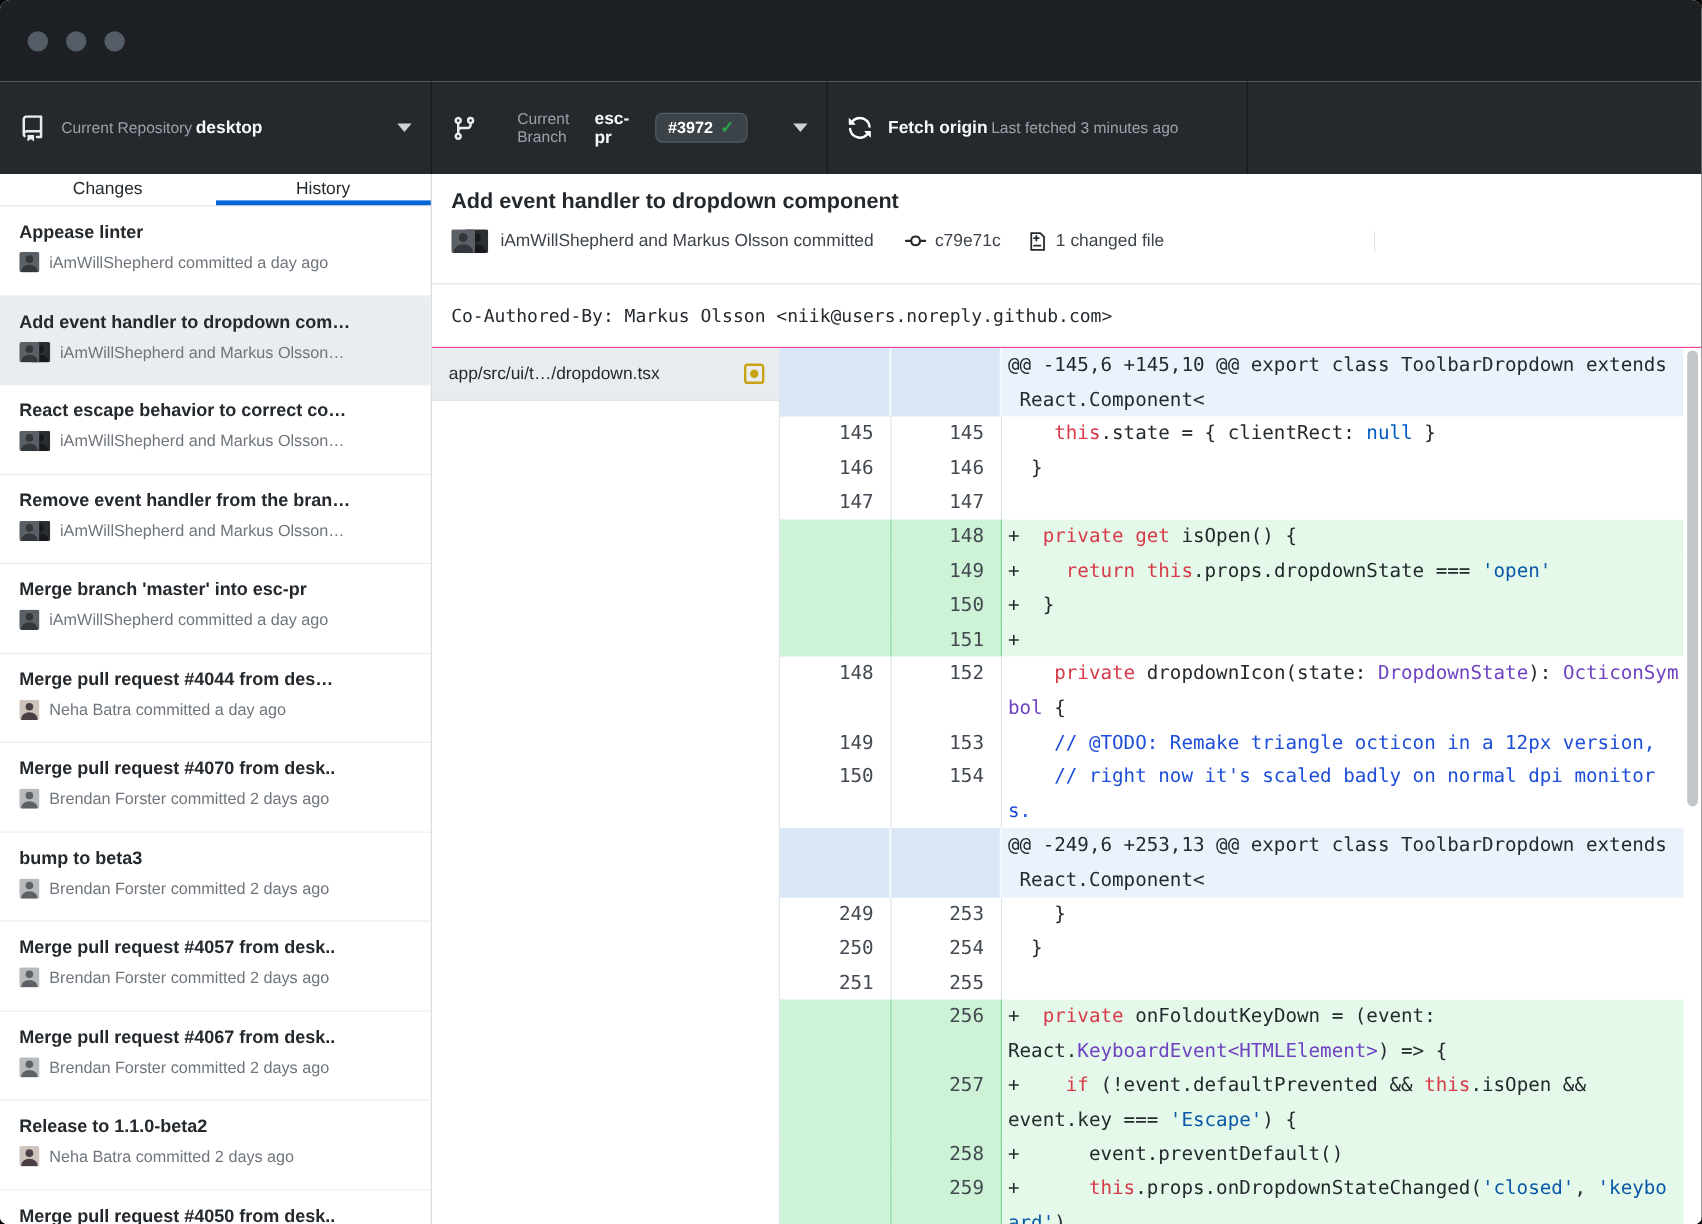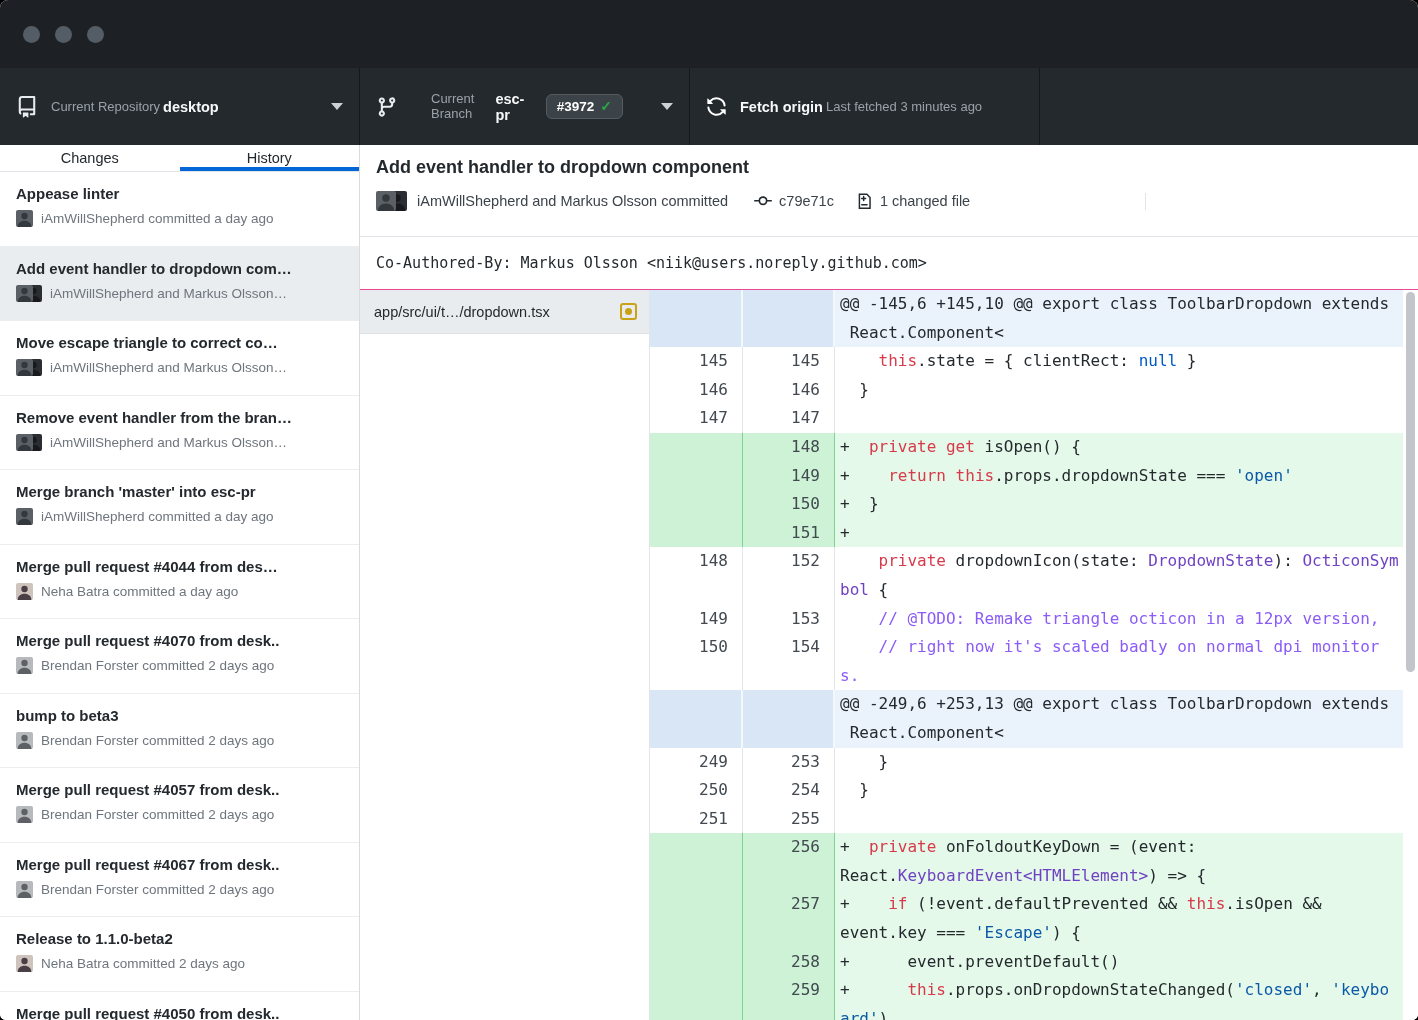--- a/index.html
+++ b/index.html
@@ -90,21 +90,21 @@
   .drow.ctx .g2 { border-right:1px solid #e1e4e8; }
   .drow.add { background:#e4f9e9; }
   .drow.add .g1,.drow.add .g2 { background:#cdf2d6; }
   .drow.add .g1 { border-right:1px solid #7ed58f; }
   .drow.add .g2 { border-right:1px solid #7ed58f; }
   .drow.hunk { background:#eaf2fb; }
   .drow.hunk .g1,.drow.hunk .g2 { background:#d8e6f5; }
   .drow.hunk .g1 { border-right:2px solid #f3f8fd; }
   .drow.hunk .g2 { border-right:2px solid #f3f8fd; }
   .sk { color:#d73a49; } .ss { color:#0a59a8; } .sc { color:#005cc5; }
-  .st { color:#6f42c1; } .sm { color:#8b5cf6; } .sp { color:#24292e; }
+  .st { color:#6f42c1; } .sm { color:#1d4ed8; } .sp { color:#24292e; }
 
   
   .sbar { position:absolute; right:0; top:0; bottom:0; width:15px; background:#fff; }
   .sthumb { position:absolute; left:2.5px; top:2px; width:9px; height:380px; border-radius:6px; background:#c2c5c9; }
 
   svg { display:block; }
 </style>
 </head>
 <body>
 
@@ -197,21 +197,21 @@
                     <rect width="16" height="16" fill="#5b6066"></rect>
                     <circle cx="8" cy="5.6" r="3" fill="#33383d"></circle>
                     <path d="M1.5 16c0-3.8 2.9-6 6.5-6s6.5 2.2 6.5 6z" fill="#33383d"></path>
                   </svg>
                 </span>
               </span>
               <span>iAmWillShepherd and Markus Olsson…</span>
             </div>
           </div>
           <div class="commit-row">
-            <div class="commit-title">Move escape triangle to correct co…</div>
+            <div class="commit-title">React escape behavior to correct co…</div>
             <div class="commit-meta">
               <span class="av-wrap pair">
                 <span class="av second">
                   <svg viewBox="0 0 16 16" width="100%" height="100%">
                     <rect width="16" height="16" fill="#2a2e33"></rect>
                     <circle cx="8" cy="5.6" r="3" fill="#17191c"></circle>
                     <path d="M1.5 16c0-3.8 2.9-6 6.5-6s6.5 2.2 6.5 6z" fill="#17191c"></path>
                   </svg>
                 </span>
                 <span class="av first">

